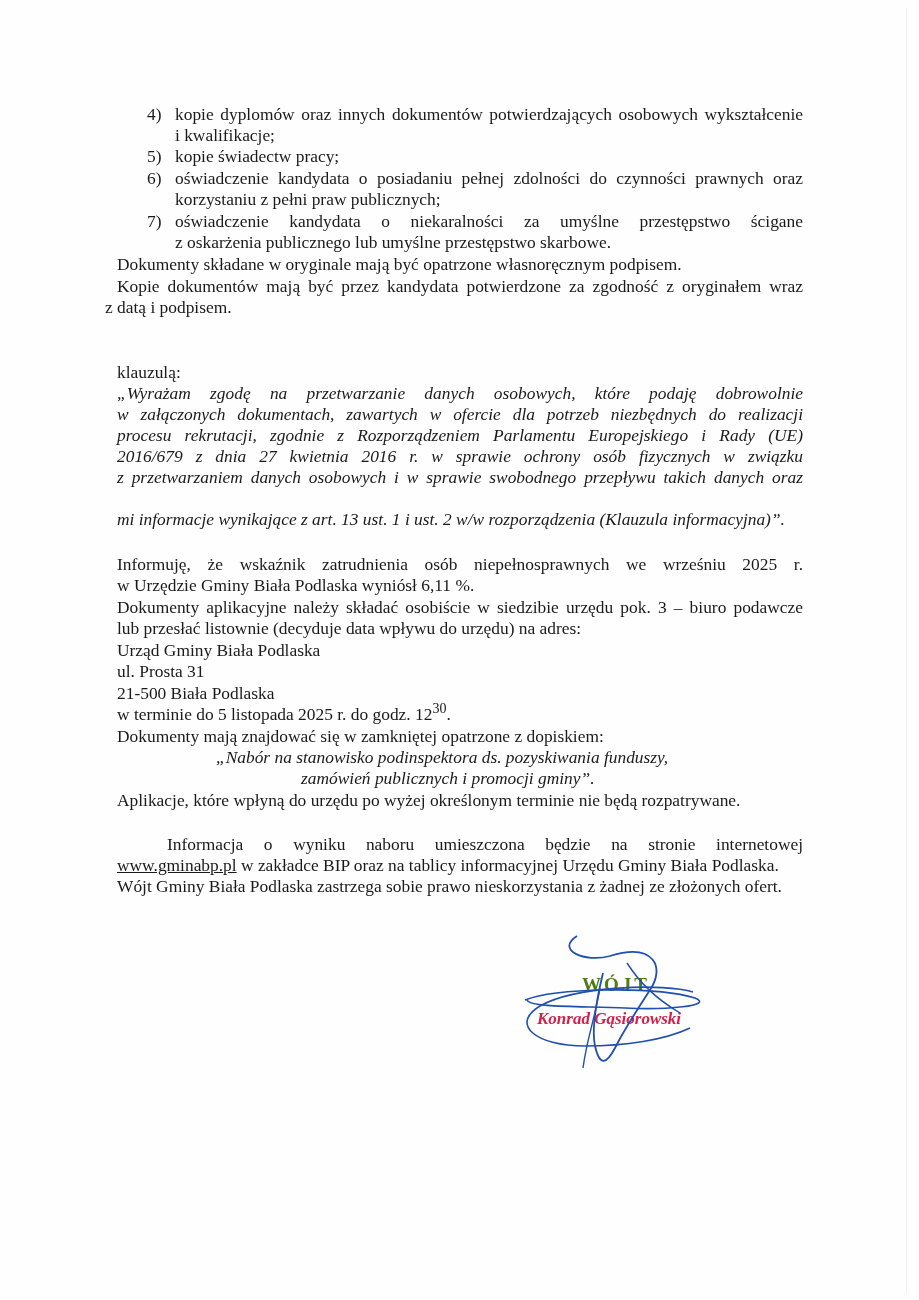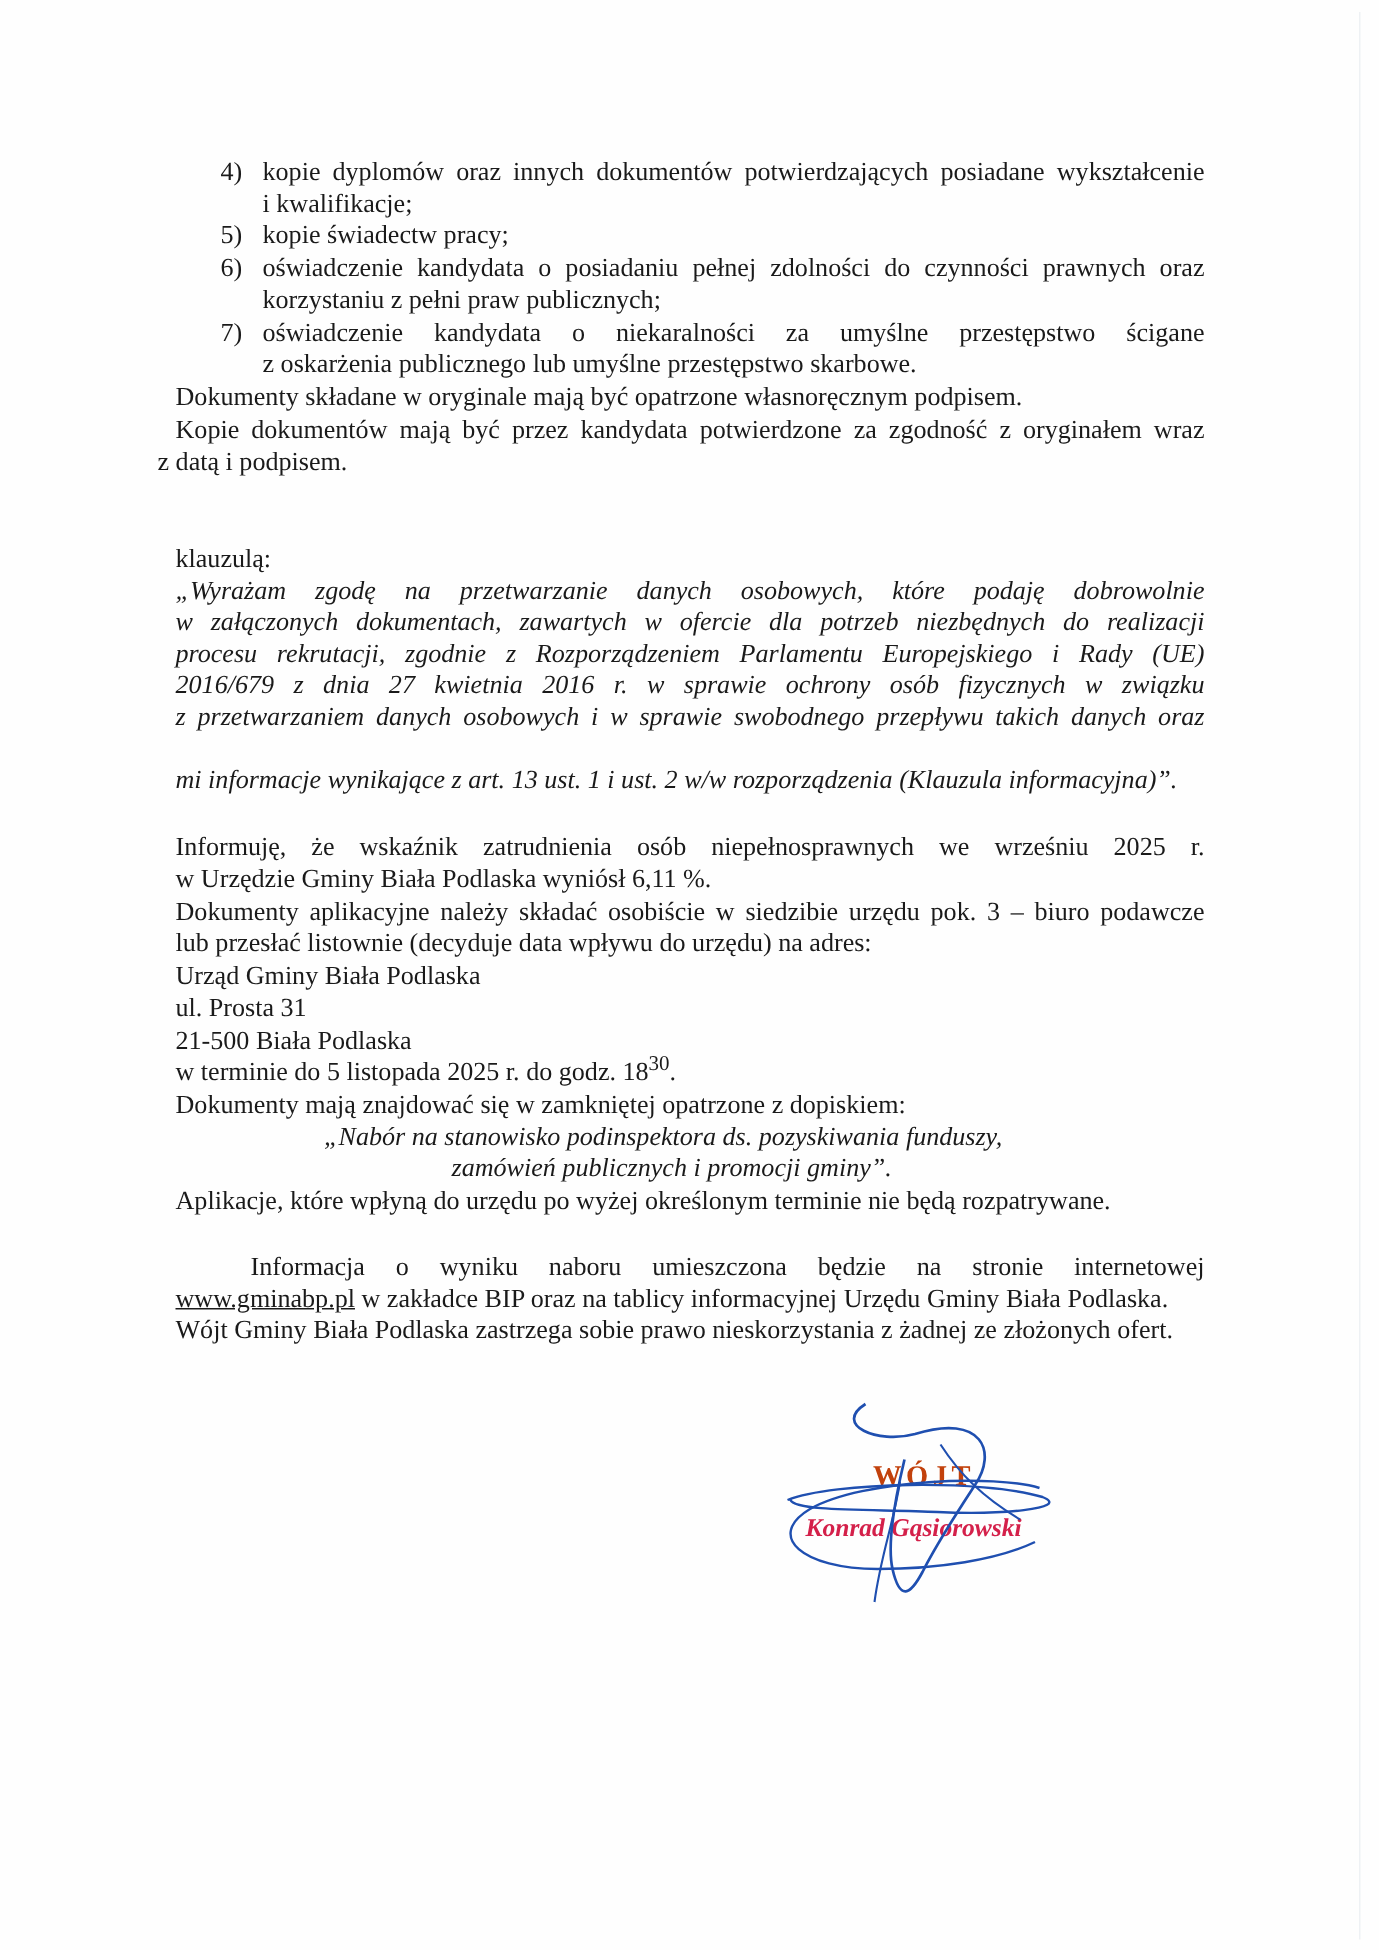--- a/index.html
+++ b/index.html
@@ -13,31 +13,31 @@
     color: #1a1a1a;
     white-space: nowrap;
     line-height: 20px;
   }
   .just { text-align: justify; text-align-last: justify; }
   .it { font-style: italic; }
   .num { position: absolute; font-family: "Liberation Serif", serif; font-size: 17.4px; color: #1a1a1a; line-height: 20px; }
   .link { text-decoration: underline; margin-top: 33px; }
   sup { font-size: 14px; line-height: 0; vertical-align: 7px; }
   .sig { position: absolute; left: 515px; top: 928px; width: 200px; height: 145px; }
-  .stamp-title { position: absolute; left: 582px; top: 974px; font-family: "Liberation Serif", serif; font-weight: bold; font-size: 19px; letter-spacing: 3px; color: #c2410c; }
+  .stamp-title { position: absolute; left: 582px; top: 974px; font-family: "Liberation Serif", serif; font-weight: bold; font-size: 19px; letter-spacing: 3px; color: #4d7c0f; }
   .stamp-name { position: absolute; left: 537px; top: 1009px; font-family: "Liberation Serif", serif; font-style: italic; font-weight: bold; font-size: 17px; color: #d4204a; }
 </style>
 </head>
 <body>
 
 <div class="page">
   <div class="scan-edge"></div>
 
   <div class="num" style="left:147px;top:104px">4)</div>
-  <div class="line just" style="left:175px;top:104px;width:628px">kopie dyplomów oraz innych dokumentów potwierdzających posiadane wykształcenie</div>
+  <div class="line just" style="left:175px;top:104px;width:628px">kopie dyplomów oraz innych dokumentów potwierdzających osobowych wykształcenie</div>
   <div class="line" style="left:175px;top:125px">i kwalifikacje;</div>
 
   <div class="num" style="left:147px;top:146px">5)</div>
   <div class="line" style="left:175px;top:146px">kopie świadectw pracy;</div>
 
   <div class="num" style="left:147px;top:168px">6)</div>
   <div class="line just" style="left:175px;top:168px;width:628px">oświadczenie kandydata o posiadaniu pełnej zdolności do czynności prawnych oraz</div>
   <div class="line" style="left:175px;top:189px">korzystaniu z pełni praw publicznych;</div>
 
   <div class="num" style="left:147px;top:211px">7)</div>
@@ -60,21 +60,21 @@
   <div class="line just" style="left:117px;top:554px;width:686px">Informuję, że wskaźnik zatrudnienia osób niepełnosprawnych we wrześniu 2025 r.</div>
   <div class="line" style="left:117px;top:575px">w Urzędzie Gminy Biała Podlaska wyniósł 6,11 %.</div>
 
   <div class="line just" style="left:117px;top:597px;width:686px">Dokumenty aplikacyjne należy składać osobiście w siedzibie urzędu pok. 3 – biuro podawcze</div>
   <div class="line" style="left:117px;top:618px">lub przesłać listownie (decyduje data wpływu do urzędu) na adres:</div>
 
   <div class="line" style="left:117px;top:640px">Urząd Gminy Biała Podlaska</div>
   <div class="line" style="left:117px;top:661px">ul. Prosta 31</div>
   <div class="line" style="left:117px;top:683px">21-500 Biała Podlaska</div>
 
-  <div class="line" style="left:117px;top:704px"><span>w terminie do 5 listopada 2025 r. do godz. 18</span><sup>30</sup><span>.</span></div>
+  <div class="line" style="left:117px;top:704px"><span>w terminie do 5 listopada 2025 r. do godz. 12</span><sup>30</sup><span>.</span></div>
 
   <div class="line" style="left:117px;top:726px">Dokumenty mają znajdować się w zamkniętej opatrzone z dopiskiem:</div>
   <div class="line it" style="left:216px;top:747px">„Nabór na stanowisko  podinspektora ds. pozyskiwania funduszy,</div>
   <div class="line it" style="left:301px;top:768px">zamówień publicznych i promocji gminy”.</div>
 
   <div class="line" style="left:117px;top:790px">Aplikacje, które wpłyną do urzędu po wyżej określonym terminie nie będą rozpatrywane.</div>
 
   <div class="line just" style="left:167px;top:834px;width:636px">Informacja o wyniku naboru umieszczona będzie na stronie internetowej</div>
   <div class="line" style="left:117px;top:855px"><span class="link">www.gminabp.pl</span><span> w zakładce BIP oraz na tablicy informacyjnej Urzędu Gminy Biała Podlaska.</span></div>
   <div class="line" style="left:117px;top:876px">Wójt Gminy Biała Podlaska zastrzega sobie prawo nieskorzystania z żadnej ze złożonych ofert.</div>

